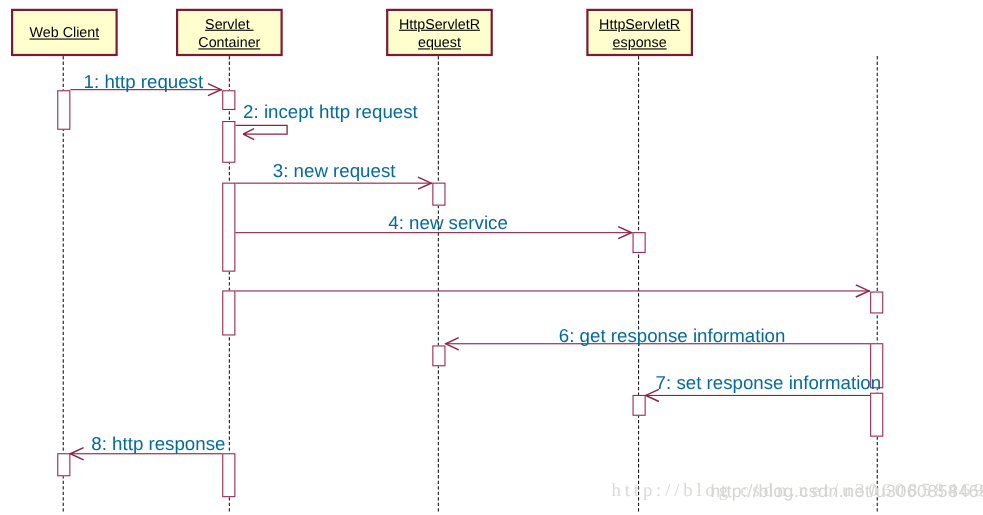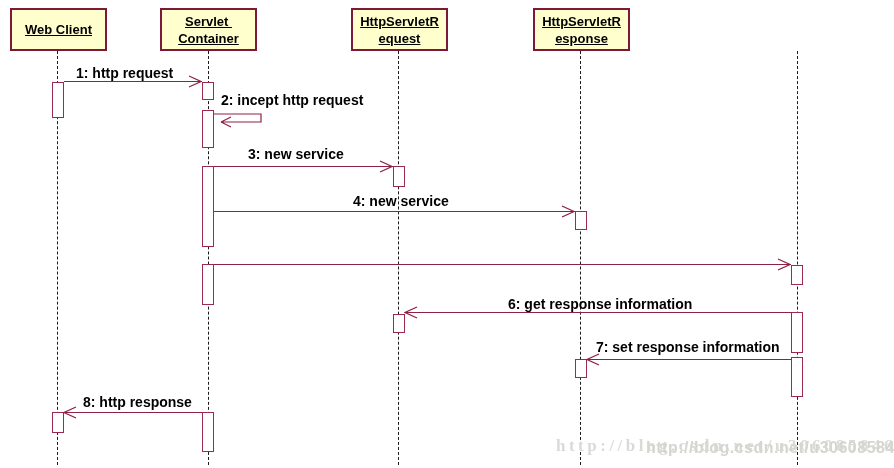--- a/index.html
+++ b/index.html
@@ -1,19 +1,19 @@
 <!DOCTYPE html>
 <html><head>
 <meta charset="utf-8">
 <style>
   html,body{margin:0;padding:0;background:#fff;}
   .diagram{
     position:relative;width:894px;height:468px;background:#ffffff;
     font-family:"Liberation Sans","DejaVu Sans",sans-serif;
-    overflow:hidden;color:#000;font-weight:bold;
+    overflow:hidden;color:#000;
   }
   
   .actor{
     position:absolute;top:8px;height:43px;width:97px;
     background:#ffffce;border:2px solid #7c1838;
     box-sizing:border-box;
     display:flex;flex-direction:column;justify-content:center;align-items:center;
     font-size:13px;line-height:17px;
   }
   .actor span{display:block;text-decoration:underline;white-space:pre;}
@@ -26,21 +26,21 @@
   .act{
     position:absolute;width:12px;background:#ffffff;
     border:1px solid #9c2a4f;box-sizing:border-box;z-index:2;
   }
   
   .msg{
     position:absolute;height:0;border-top:1px solid #8e2244;z-index:3;
   }
   .head{position:absolute;z-index:4;}
   .label{
-    position:absolute;font-size:14px;white-space:nowrap;z-index:5;color:#000000;
+    position:absolute;font-size:17px;white-space:nowrap;z-index:5;color:#0369a1;
   }
   .selfmsg{position:absolute;z-index:3;}
   
   .wm1{
     position:absolute;left:556px;top:436px;z-index:1;
     font-family:"Liberation Serif","DejaVu Serif",serif;
     font-size:17px;letter-spacing:3.5px;color:#dadad6;white-space:nowrap;
   }
   .wm2{
     position:absolute;left:646px;top:439px;z-index:1;
@@ -99,21 +99,21 @@
 
   <svg class="selfmsg" style="left:214px;top:111px" width="54" height="18">
     <path d="M0 3 H47 V11 H7 M7 11 L17 6 M7 11 L17 16" fill="none" stroke="#8e2244" stroke-width="1.2"></path>
   </svg>
   <div class="label" style="left:221px;top:92px">2: incept http request</div>
 
   <div class="msg" style="left:214px;top:166px;width:179px"></div>
   <svg class="head" style="left:379px;top:160px" width="14" height="13">
     <path d="M1 1 L13 6.5 L1 12" fill="none" stroke="#8e2244" stroke-width="1.3"></path>
   </svg>
-  <div class="label" style="left:248px;top:146px">3: new service</div>
+  <div class="label" style="left:248px;top:146px">3: new request</div>
 
   <div class="msg" style="left:214px;top:211px;width:361px"></div>
   <svg class="head" style="left:561px;top:205px" width="14" height="13">
     <path d="M1 1 L13 6.5 L1 12" fill="none" stroke="#8e2244" stroke-width="1.3"></path>
   </svg>
   <div class="label" style="left:353px;top:193px">4: new service</div>
 
   <div class="msg" style="left:214px;top:264px;width:577px"></div>
   <svg class="head" style="left:777px;top:258px" width="14" height="13">
     <path d="M1 1 L13 6.5 L1 12" fill="none" stroke="#8e2244" stroke-width="1.3"></path>

